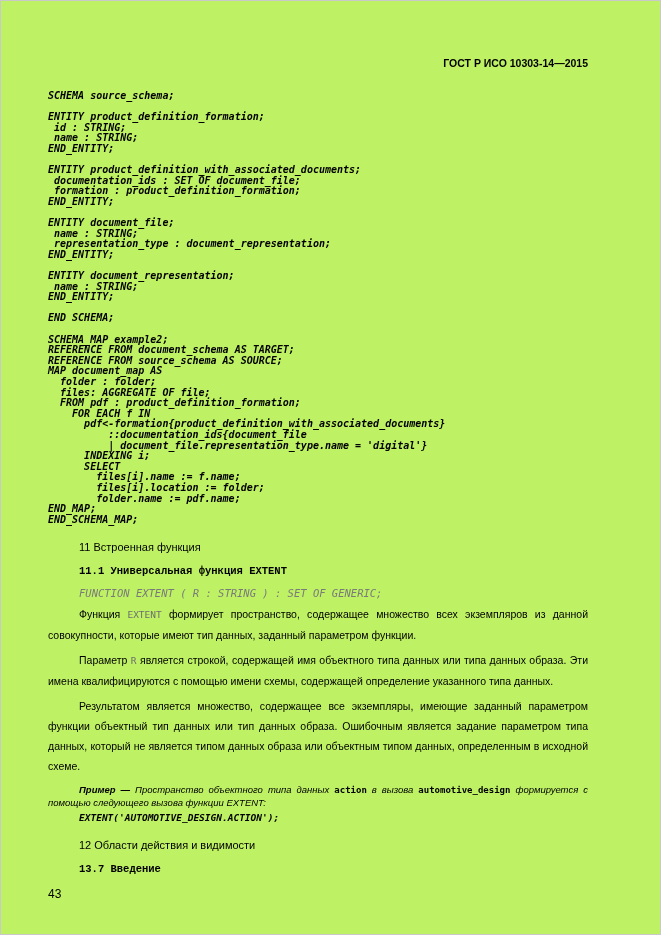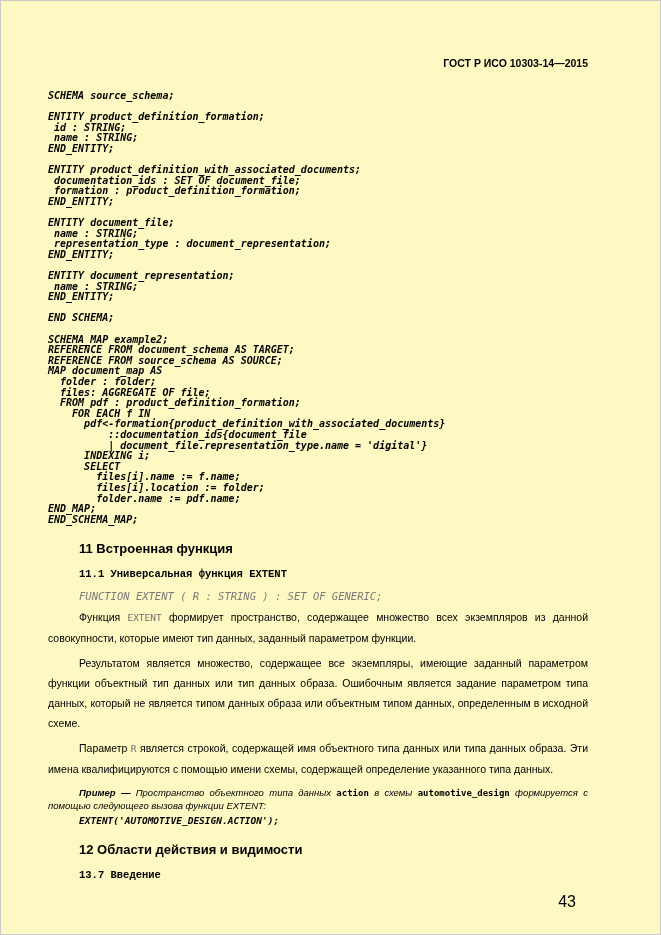--- a/index.html
+++ b/index.html
@@ -1,19 +1,19 @@
 <!DOCTYPE html>
 <html><head>
 <meta charset="utf-8">
 <style>
   * { margin: 0; padding: 0; box-sizing: border-box; }
   body { background: #ffffff; }
   .page {
     width: 661px; height: 935px;
-    background: #fef9c3;
+    background: #bef264;
     border: 1px solid #c9c9c9;
     position: relative;
     overflow: hidden;
     font-family: "Liberation Sans", sans-serif;
     color: #000;
   }
   .content {
     position: absolute;
     left: 47px; top: 56px;
     width: 540px;
@@ -34,22 +34,22 @@
     font-style: italic;
   }
   pre.sig {
     font-weight: normal;
     color: #7a7a7a;
     margin: 10px 0 0 31px;
     font-size: 10.5px;
     line-height: 12px;
   }
   h2 {
-    font-size: 13px;
-    font-weight: bold;
+    font-size: 11px;
+    font-weight: normal;
     margin: 16px 0 0 31px;
   }
   h3 {
     font-size: 10.5px;
     font-weight: bold;
     margin: 12px 0 0 31px;
     font-family: Liberation Mono, monospace;
   }
   p {
     font-size: 10.5px;
@@ -76,22 +76,21 @@
     color: #000;
     font-size: 9px;
     font-family: "DejaVu Sans Mono", "Liberation Mono", monospace;
   }
   pre.example-code {
     margin: 4px 0 0 31px;
     font-size: 9.5px;
     line-height: 11px;
   }
   .page-number {
-    text-align: right;
-    font-size: 16px;
+    font-size: 12px;
     margin-top: 12px;
     padding-right: 12px;
   }
 </style>
 </head>
 <body>
 
 <div class="page">
   <div class="content">
 
@@ -140,25 +139,25 @@
 END_SCHEMA_MAP;</pre>
 
     <h2>11 Встроенная функция</h2>
 
     <h3>11.1 Универсальная функция EXTENT</h3>
 
     <pre class="code sig">FUNCTION EXTENT ( R : STRING ) : SET OF GENERIC;</pre>
 
     <p><span>Функция </span><span class="mono">EXTENT</span><span> формирует пространство, содержащее множество всех экземпляров из данной совокупности, которые имеют тип данных, заданный параметром функции.</span></p>
 
+    <p><span>Параметр </span><span class="mono">R</span><span> является строкой, содержащей имя объектного типа данных или типа данных образа. Эти имена квалифицируются с помощью имени схемы, содержащей определение указанного типа данных.</span></p>
+
     <p><span>Результатом является множество, содержащее все экземпляры, имеющие заданный параметром функции объектный тип данных или тип данных образа. Ошибочным является задание параметром типа данных, который не является типом данных образа или объектным типом данных, определенным в исходной схеме.</span></p>
 
-    <p><span>Параметр </span><span class="mono">R</span><span> является строкой, содержащей имя объектного типа данных или типа данных образа. Эти имена квалифицируются с помощью имени схемы, содержащей определение указанного типа данных.</span></p>
-
-    <p class="example"><span class="lead">Пример — </span><span>Пространство объектного типа данных </span><span class="mono">action</span><span> в схемы </span><span class="mono">automotive_design</span><span> формируется с помощью следующего вызова функции EXTENT:</span></p>
+    <p class="example"><span class="lead">Пример — </span><span>Пространство объектного типа данных </span><span class="mono">action</span><span> в вызова </span><span class="mono">automotive_design</span><span> формируется с помощью следующего вызова функции EXTENT:</span></p>
 
     <pre class="code example-code">EXTENT('AUTOMOTIVE_DESIGN.ACTION');</pre>
 
     <h2>12 Области действия и видимости</h2>
 
     <h3>13.7 Введение</h3>
 
 
     <div class="page-number">43</div>
 

